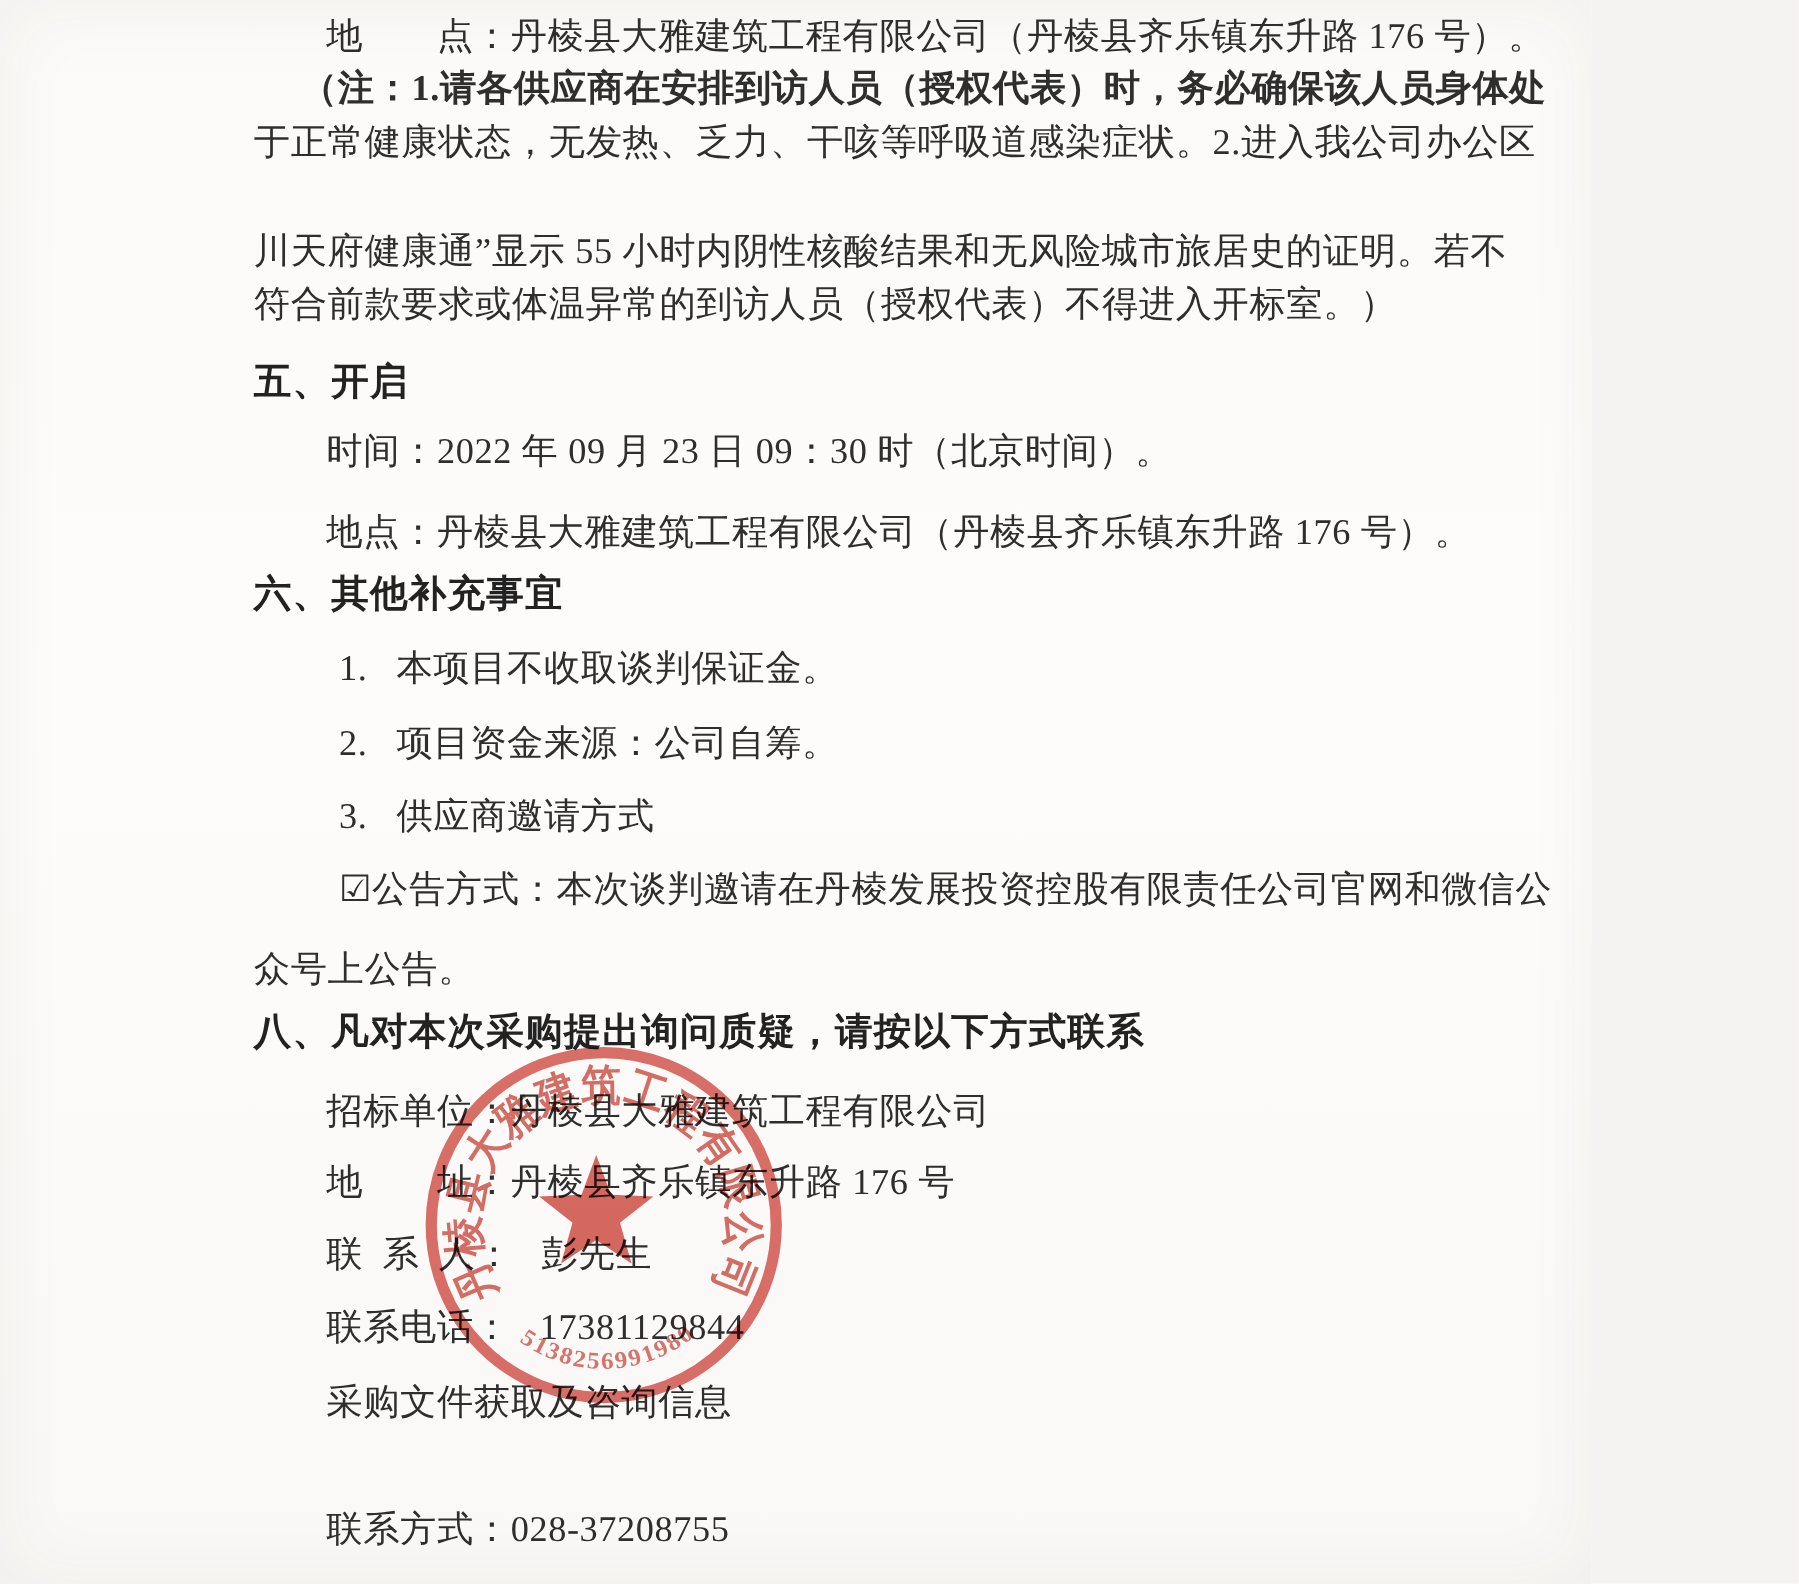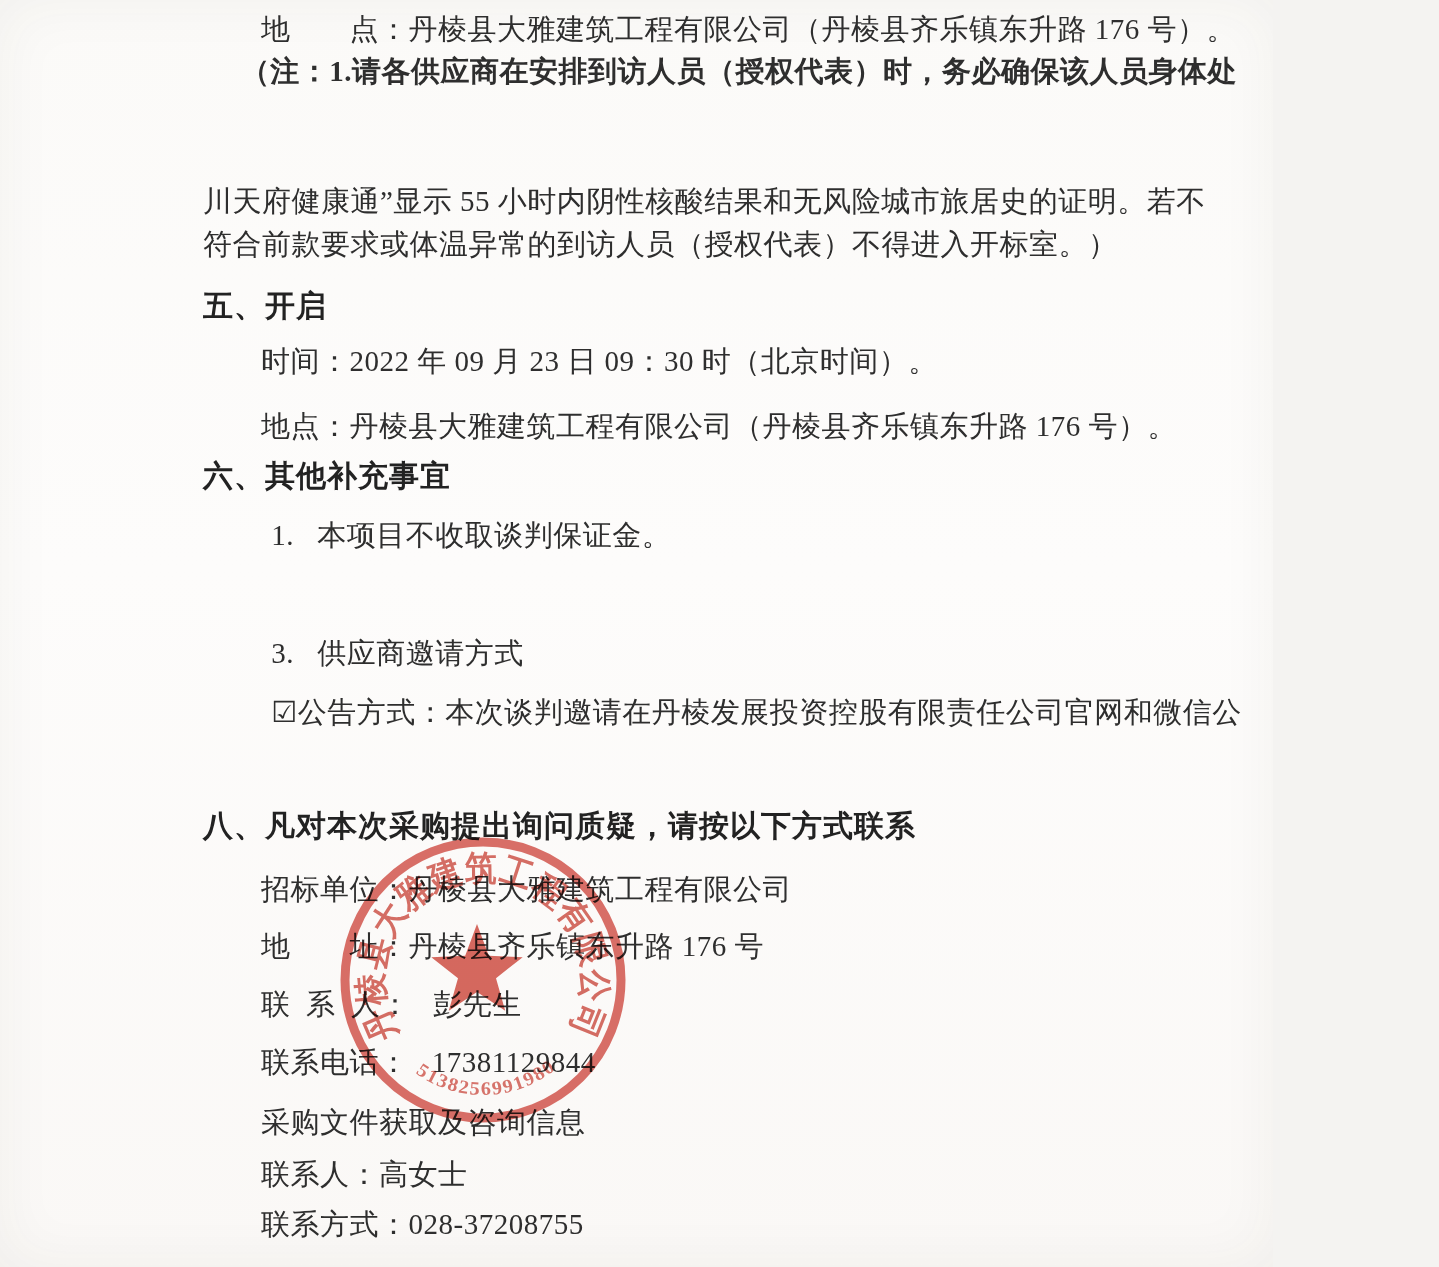--- a/index.html
+++ b/index.html
@@ -49,41 +49,43 @@
   }
 </style>
 </head>
 <body>
 
 <div class="page">
 
   <div class="ln indent2" style="top:7px">地　　点：丹棱县大雅建筑工程有限公司（丹棱县齐乐镇东升路 176 号）。</div>
 
   <div class="ln indent13" style="top:49px">（注：1.请各供应商在安排到访人员（授权代表）时，务必确保该人员身体处</div>
+  <div class="ln" style="top:92px">于正常健康状态，无发热、乏力、干咳等呼吸道感染症状。2.进入我公司办公区</div>
   <div class="ln" style="top:179px">川天府健康通”显示 55 小时内阴性核酸结果和无风险城市旅居史的证明。若不</div>
   <div class="ln" style="top:222px">符合前款要求或体温异常的到访人员（授权代表）不得进入开标室。）</div>
 
   <div class="ln heading" style="top:284px">五、开启</div>
   <div class="ln indent2" style="top:339px">时间：2022 年 09 月 23 日 09：30 时（北京时间）。</div>
   <div class="ln indent2" style="top:404px">地点：丹棱县大雅建筑工程有限公司（丹棱县齐乐镇东升路 176 号）。</div>
 
   <div class="ln heading" style="top:454px">六、其他补充事宜</div>
   <div class="ln indent24" style="top:513px">1.   本项目不收取谈判保证金。</div>
+  <div class="ln indent24" style="top:573px">2.   项目资金来源：公司自筹。</div>
   <div class="ln indent24" style="top:631px">3.   供应商邀请方式</div>
 
   <div class="ln indent24" style="top:690px">☑公告方式：本次谈判邀请在丹棱发展投资控股有限责任公司官网和微信公</div>
+  <div class="ln" style="top:754px">众号上公告。</div>
 
   <div class="ln heading" style="top:804px">八、凡对本次采购提出询问质疑，请按以下方式联系</div>
 
   <div class="ln indent2" style="top:867px">招标单位：丹棱县大雅建筑工程有限公司</div>
   <div class="ln indent2" style="top:924px">地　　址：丹棱县齐乐镇东升路 176 号</div>
   <div class="ln indent2" style="top:982px">联  系  人：   彭先生</div>
   <div class="ln indent2" style="top:1040px">联系电话：   17381129844</div>
   <div class="ln indent2" style="top:1100px">采购文件获取及咨询信息</div>
-  <div class="ln indent2" style="top:1152px">联系人：高女士</div>
   <div class="ln indent2" style="top:1202px">联系方式：028-37208755</div>
 
   <svg class="seal" viewBox="0 0 320 320" aria-hidden="true">
     <defs>
       <path id="arcCompany" d="M 78.1 217.4 A 100 100 0 1 1 241.9 217.4" fill="none"></path>
       <path id="arcSerial" d="M 89.2 250.6 A 115 115 0 0 0 242.7 239.9" fill="none"></path>
     </defs>
 
     <circle cx="160" cy="160" r="138" fill="none" stroke="#cf4137" stroke-width="9" opacity=".92"></circle>
 

